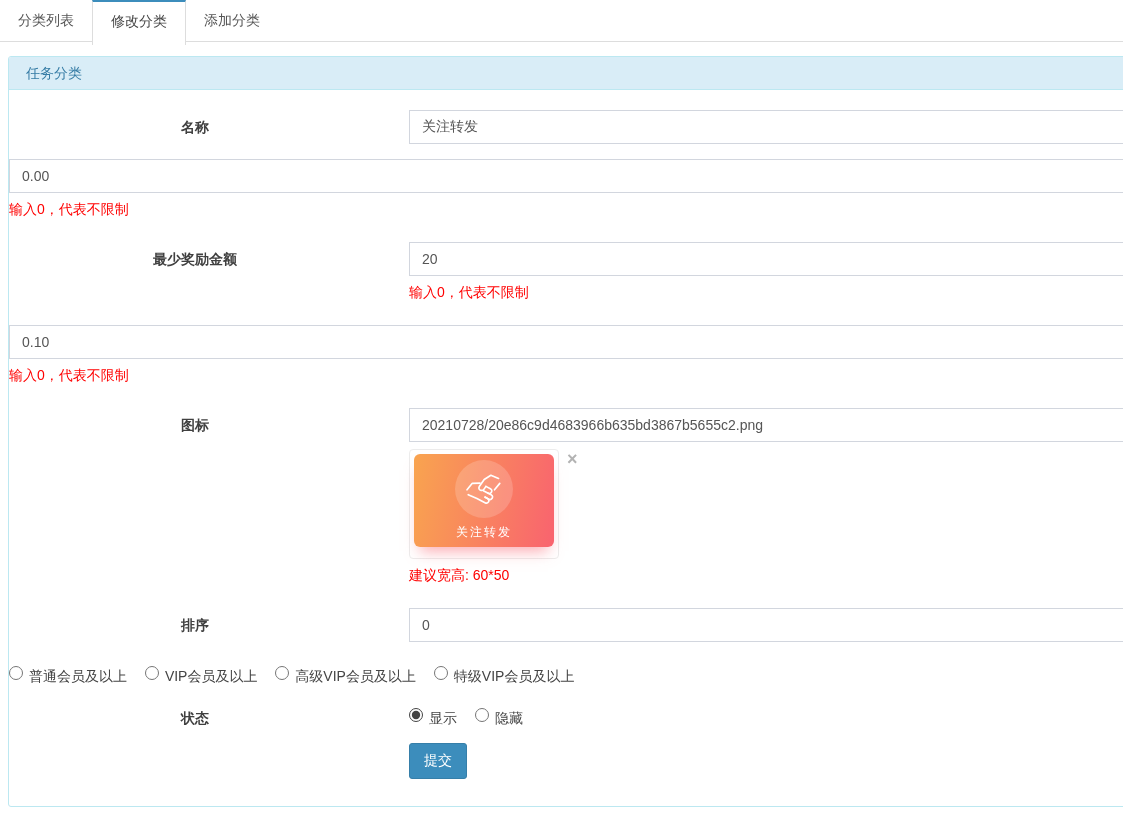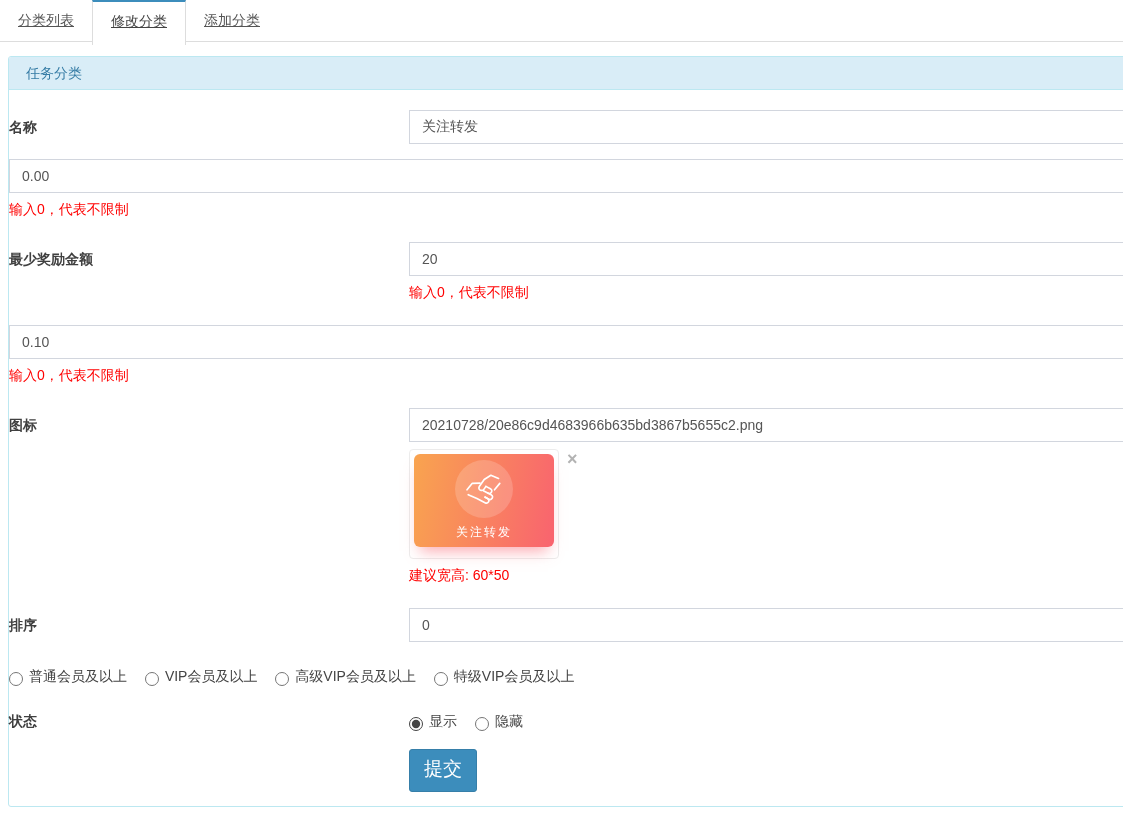--- a/index.html
+++ b/index.html
@@ -4,42 +4,42 @@
 <style>
   * { box-sizing: border-box; }
   html,body { margin:0; padding:0; }
   body {
     width:1123px; height:818px; overflow:hidden; background:#fff;
     font-family:"Liberation Sans","DejaVu Sans",sans-serif;
     font-size:14px; color:#444;
   }
   
   .tabs { display:flex; align-items:flex-start; height:42px; border-bottom:1px solid #ddd; }
-  .tab { padding:0 18px; line-height:41px; height:42px; color:#555; cursor:pointer; background:transparent;text-decoration:underline; }
+  .tab { padding:0 18px; line-height:41px; height:42px; color:#555; cursor:pointer; background:transparent; }
   .tab.active {
     position:relative; z-index:2; background:#fff; color:#444;
     border-left:1px solid #ddd; border-right:1px solid #ddd;
     border-top:2px solid #3c8dbc; line-height:38px; height:45px;text-align:center;
   }
   
   .panel {
     margin:14px 0 0 8px; width:1400px; height:751px;
     border:1px solid #bce8f1; border-radius:3px; background:#fff;
   }
   .panel-header {
     height:33px; line-height:32px; background:#d9edf7; color:#357ca5;
     padding:0 17px; border-bottom:1px solid #bce8f1; border-radius:2px 2px 0 0;
   }
   .panel-body { padding:20px 0 0 0; }
   
   .form-group { display:flex; margin-bottom:15px; }
   .form-group.with-hint { margin-bottom:24px; }
   .form-group.radios { margin-bottom:22px; }
   .col-label {
-    flex:none; width:372px; margin-right:28px; text-align:left;
+    flex:none; width:372px; margin-right:28px; text-align:center;
     font-weight:bold; color:#404040; line-height:34px;
   }
   .form-group.radios .col-label { line-height:20px; }
   .col-field { flex:1; min-width:0; }
   .form-control {
     display:block; width:100%; height:34px; border:1px solid #d2d6de;
     padding:6px 12px; font-size:14px; color:#555; background:#fff;
     font-family:inherit; border-radius:0; outline:none;
   }
   .help-text { color:#ff0000; margin-top:8px; line-height:17px; }
@@ -60,27 +60,27 @@
     background:rgba(255,255,255,0.18);
     display:flex; align-items:center; justify-content:center;
   }
   .icon-circle svg { width:40px; height:40px; transform:rotate(-14deg); }
   .icon-card-label { color:#fff; font-size:12px; letter-spacing:2px; margin-top:6px; white-space:nowrap; }
   .remove-icon {
     margin-left:8px; margin-top:1px; color:#b3b3b3; font-size:18px; font-weight:bold;
     line-height:18px; cursor:pointer;
   }
   
-  .radio-item { display:inline-flex; align-items:flex-end; margin-right:14px; line-height:20px; color:#444; cursor:pointer; }
+  .radio-item { display:inline-flex; align-items:flex-start; margin-right:14px; line-height:20px; color:#444; cursor:pointer; }
   .radio-item input { margin:0 6px 0 0; width:14px; height:14px; accent-color:#444; }
   
   .btn-submit {
     background:#3c8dbc; border:1px solid #367fa9; color:#fff;
-    padding:7px 14px; font-size:19px; border-radius:3px; cursor:pointer;
-    font-family:Liberation Mono, monospace; line-height:1.42857;
+    padding:7px 14px; font-size:14px; border-radius:3px; cursor:pointer;
+    font-family:Liberation Sans, sans-serif; line-height:1.42857;
   }
 </style>
 </head>
 <body>
 
 <div class="tabs">
   <div class="tab">分类列表</div>
   <div class="tab active">修改分类</div>
   <div class="tab">添加分类</div>
 </div>

